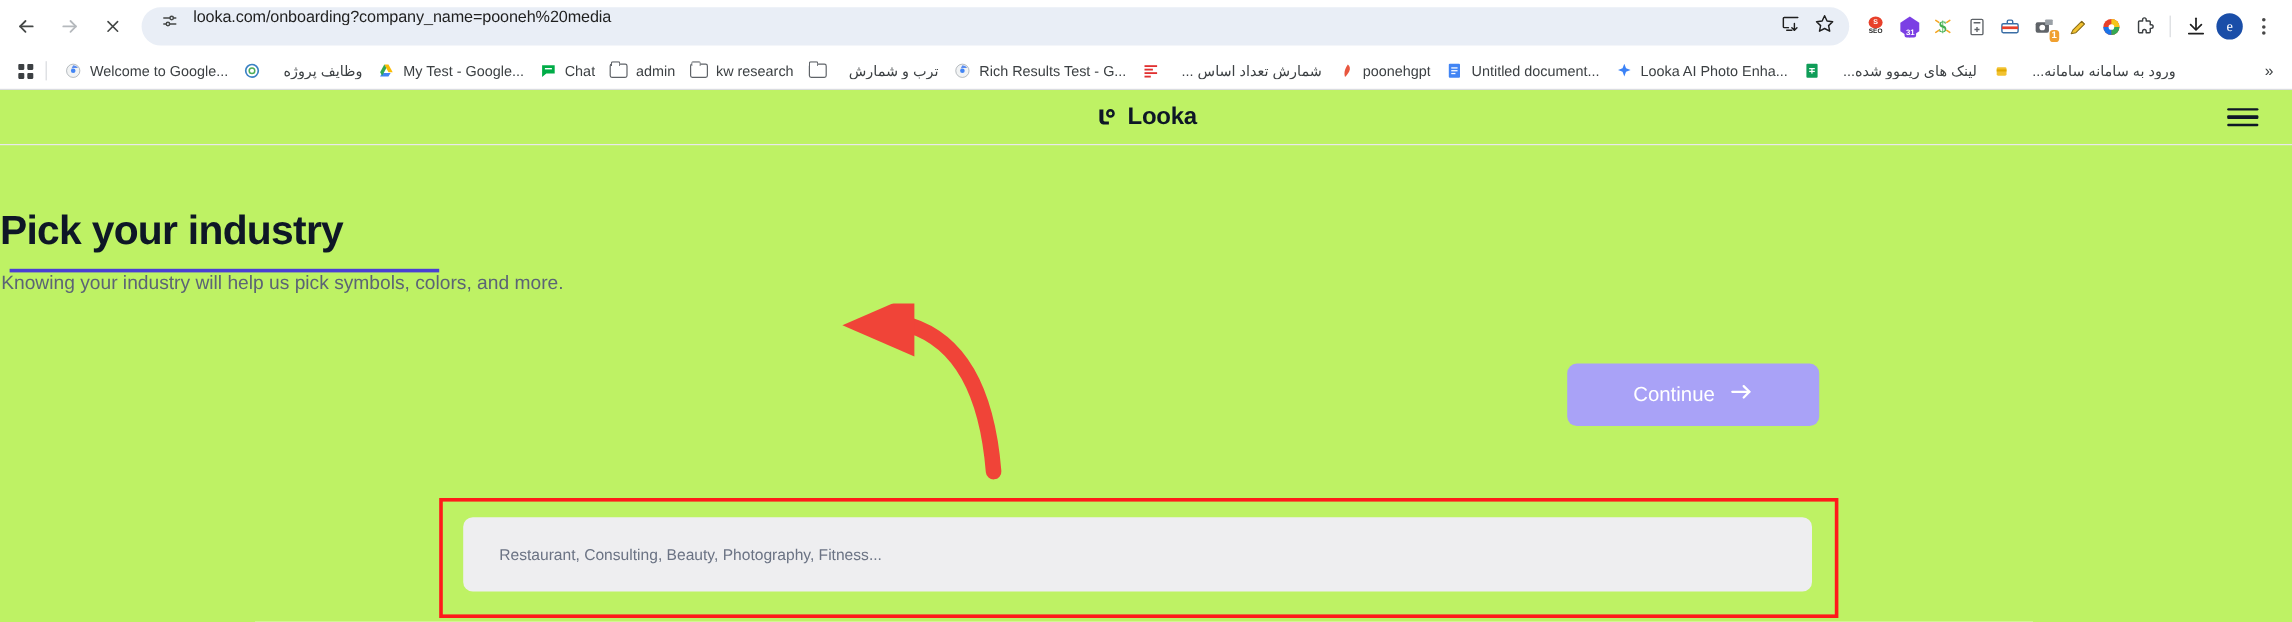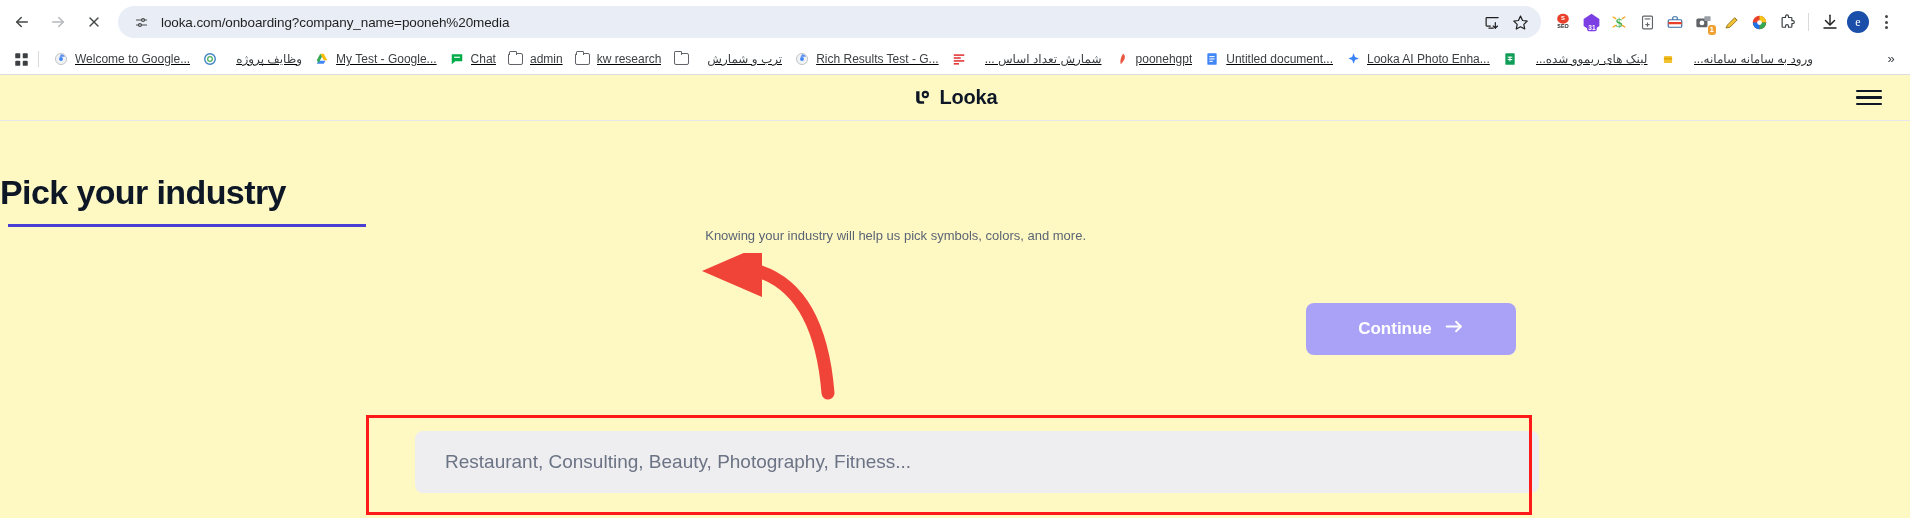--- a/index.html
+++ b/index.html
@@ -35,21 +35,21 @@
   }
   .nav-btn svg { display: block; }
   .nav-btn.disabled svg { stroke: #b5b9bd; }
 
   .omnibox {
     flex: 1 1 auto;
     height: 32px;
     background: #e9eef6;
     border-radius: 16px;
     display: flex;
-    align-items: center;
+    align-items: flex-start;
     padding: 0 8px 0 12px;
     margin-left: 6px;
     margin-right: 6px;
     min-width: 0;
   }
   .omnibox-icon {
     width: 22px; height: 22px;
     display: flex; align-items: center; justify-content: center;
     flex: 0 0 auto;
     margin-right: 9px;
@@ -116,21 +116,20 @@
   .kebab i { width: 3px; height: 3px; border-radius: 50%; background: #474747; display: block; }
 
   
   .bookmark-bar {
     height: 30px;
     display: flex;
     align-items: center;
     padding: 0 6px 0 8px;
     gap: 0;
     position: relative;
-    text-decoration: underline;
   }
   .bm-apps {
     width: 26px; height: 24px;
     display: flex; align-items: center; justify-content: center;
     flex: 0 0 auto;
   }
   .bm-divider {
     width: 1px; height: 16px;
     background: #d8dade;
     margin: 0 8px 0 4px;
@@ -189,21 +188,21 @@
   .chrome-bottom-line {
     height: 1px;
     background: #dadce0;
     width: 100%;
   }
 
   
   .page {
     position: relative;
     height: 444px;
-    background: #fef9c3;
+    background: #bef264;
   }
 
   .site-header {
     height: 46px;
     border-bottom: 1px solid #e8e8ec;
     display: flex;
     align-items: center;
     justify-content: center;
     position: relative;
   }
@@ -246,38 +245,38 @@
   .hero-title {
     text-align: left;
     font-size: 34px;
     font-weight: bold;
     color: #0e1726;
     letter-spacing: -0.6px;
     margin: 0;
     width: 1070px;
   }
   .hero-sub {
-    text-align: right;
-    font-size: 13px;
+    text-align: left;
+    font-size: 16px;
     color: #5b6475;
-    margin: 16px 0 0 16px;
+    margin: 16px 0 0 1px;
     width: 1070px;
   }
 
   .continue-btn {
     position: absolute;
     left: 1306px;
     top: 228px;
     width: 210px;
     height: 52px;
     border-radius: 8px;
     background: #a9a2f7;
     color: #ffffff;
     font-size: 17px;
-    font-weight: bold;
+    font-weight: normal;
     display: flex;
     align-items: center;
     justify-content: center;
     gap: 13px;
     border: none;
     font-family: "Liberation Sans", sans-serif;
   }
 
   .search-wrap {
     position: absolute;
@@ -285,24 +284,23 @@
     top: 356px;
     width: 1124px;
   }
   .search-input {
     width: 100%;
     height: 62px;
     background: #eeeef0;
     border: none;
     border-radius: 8px;
     padding: 0 30px;
-    font-size: 19px;
+    font-size: 13px;
     color: #5b6475;
     font-family: "Liberation Sans", sans-serif;
-    margin-left: 29px;
   }
   .search-input::placeholder { color: #6b7384; opacity: 1; }
 
   
   .annot-text {
     position: absolute;
     left: 30px;
     top: 100px;
     width: 680px;
     text-align: right;

